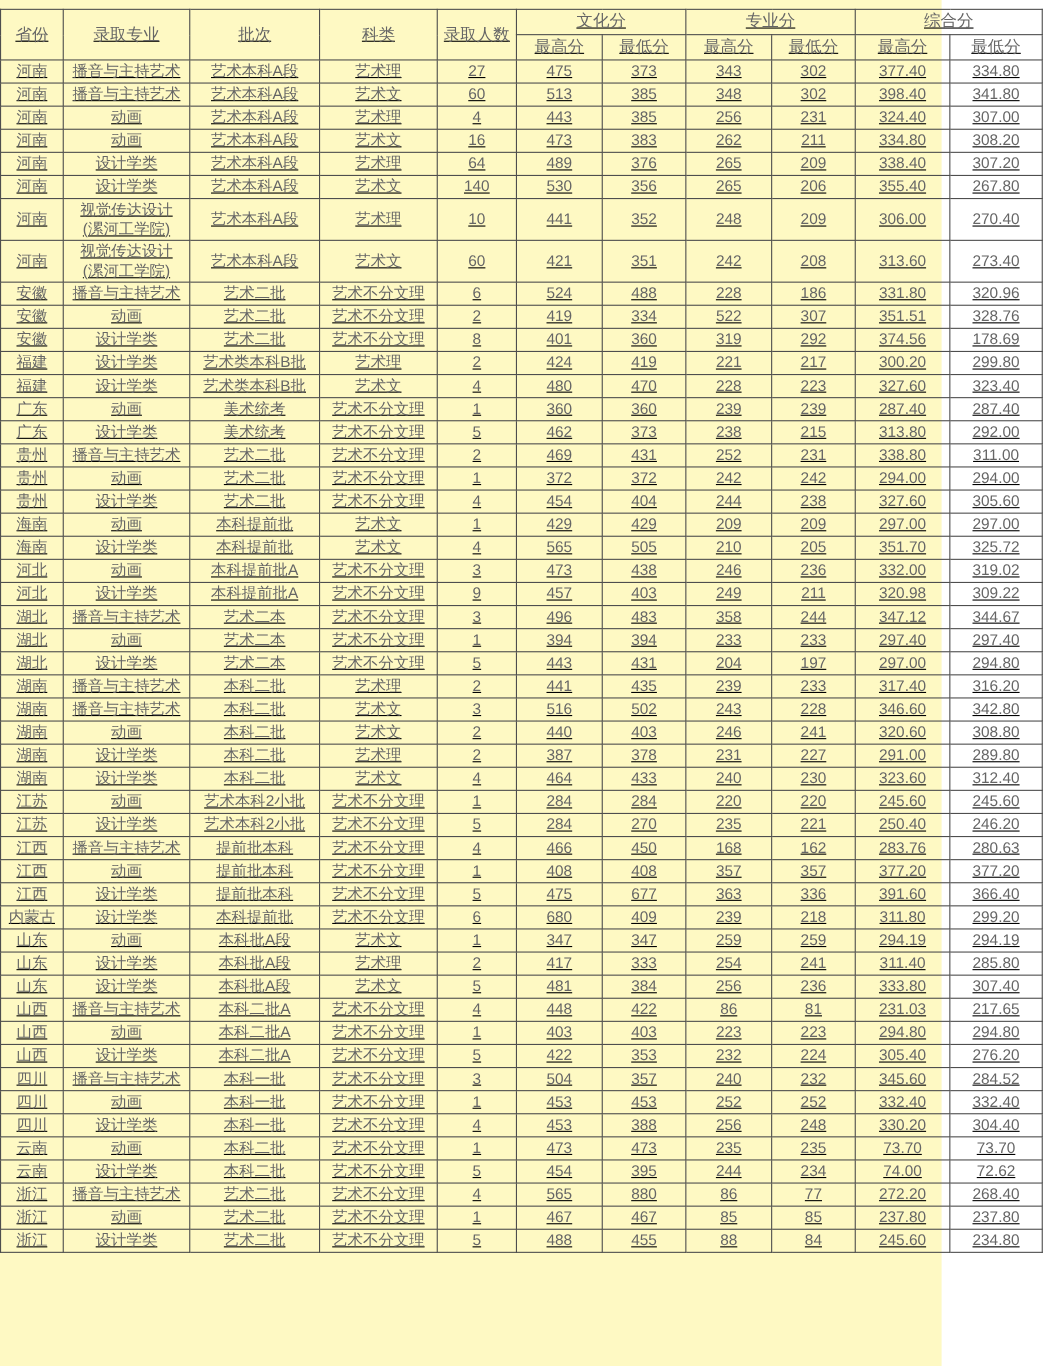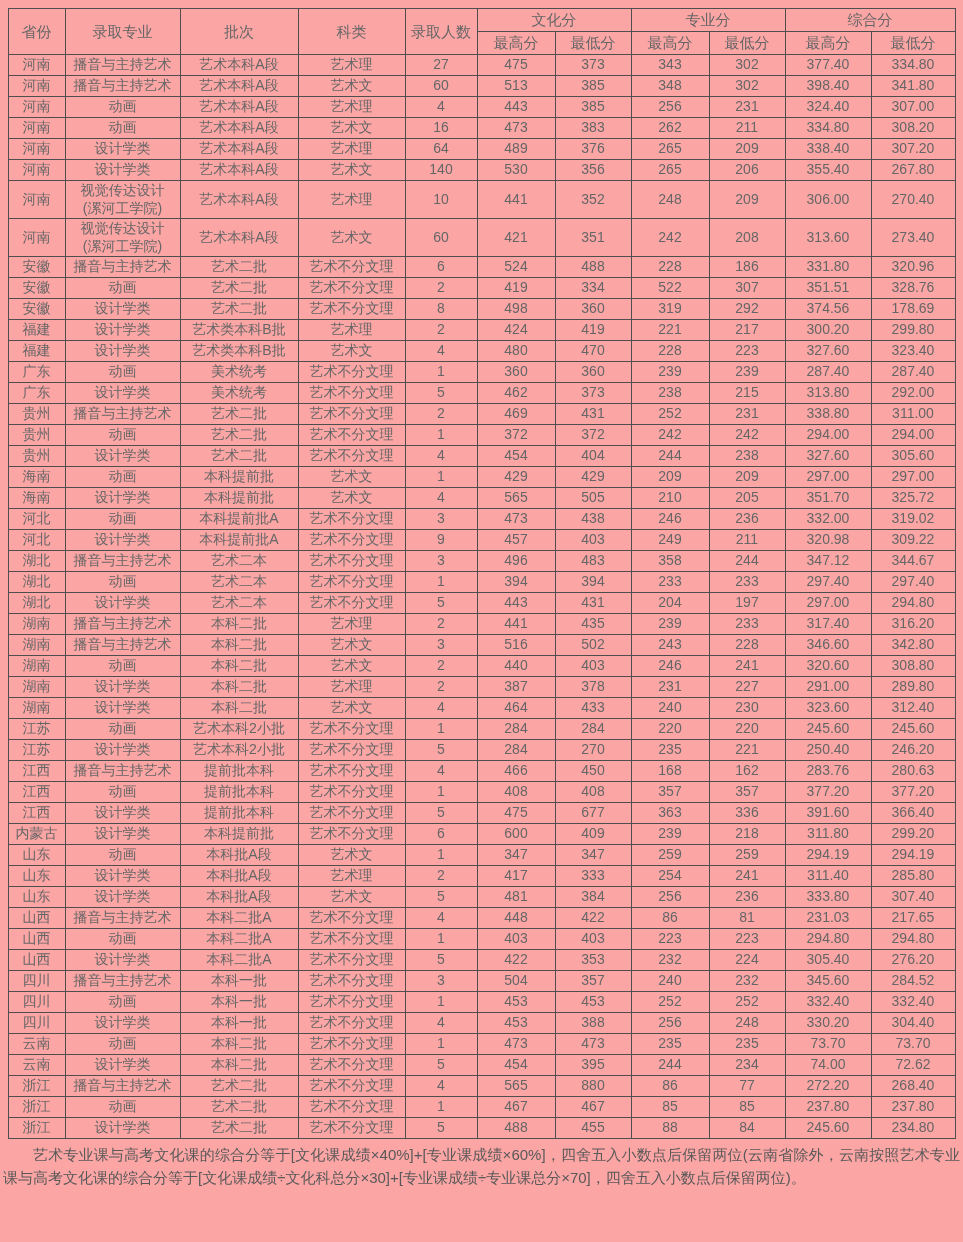--- a/index.html
+++ b/index.html
@@ -3,25 +3,26 @@
 <meta charset="utf-8">
 <style>
   html, body {
     margin: 0;
     padding: 0;
     background: #ffffff;
     width: 963px;
     font-family: "Liberation Sans", "DejaVu Sans", sans-serif;
   }
   .page {
-    width: 963px;
+    width: 856px;
     height: 1242px;
     box-sizing: border-box;
     padding-top: 8px;
-    background: #fca5a5;
+    background: #fef9c3;
+    text-decoration: underline;
   }
   table.scores {
     border-collapse: collapse;
     table-layout: fixed;
     width: 947px;
     margin: 0 auto;
   }
   table.scores th, table.scores td {
     border: 1px solid #4e4e4e;
     text-align: center;
@@ -224,21 +225,21 @@
       <td>307</td>
       <td>351.51</td>
       <td>328.76</td>
     </tr>
         <tr>
       <td>安徽</td>
       <td>设计学类</td>
       <td>艺术二批</td>
       <td>艺术不分文理</td>
       <td>8</td>
-      <td>498</td>
+      <td>401</td>
       <td>360</td>
       <td>319</td>
       <td>292</td>
       <td>374.56</td>
       <td>178.69</td>
     </tr>
         <tr>
       <td>福建</td>
       <td>设计学类</td>
       <td>艺术类本科B批</td>
@@ -549,21 +550,21 @@
       <td>336</td>
       <td>391.60</td>
       <td>366.40</td>
     </tr>
         <tr>
       <td>内蒙古</td>
       <td>设计学类</td>
       <td>本科提前批</td>
       <td>艺术不分文理</td>
       <td>6</td>
-      <td>600</td>
+      <td>680</td>
       <td>409</td>
       <td>239</td>
       <td>218</td>
       <td>311.80</td>
       <td>299.20</td>
     </tr>
         <tr>
       <td>山东</td>
       <td>动画</td>
       <td>本科批A段</td>
@@ -741,15 +742,14 @@
       <td>488</td>
       <td>455</td>
       <td>88</td>
       <td>84</td>
       <td>245.60</td>
       <td>234.80</td>
     </tr>
       </tbody>
   </table>
 
-  <p class="footnote">艺术专业课与高考文化课的综合分等于[文化课成绩×40%]+[专业课成绩×60%]，四舍五入小数点后保留两位(云南省除外，云南按照艺术专业课与高考文化课的综合分等于[文化课成绩÷文化科总分×30]+[专业课成绩÷专业课总分×70]，四舍五入小数点后保留两位)。</p>
 
 </div>
 
 </body></html>

